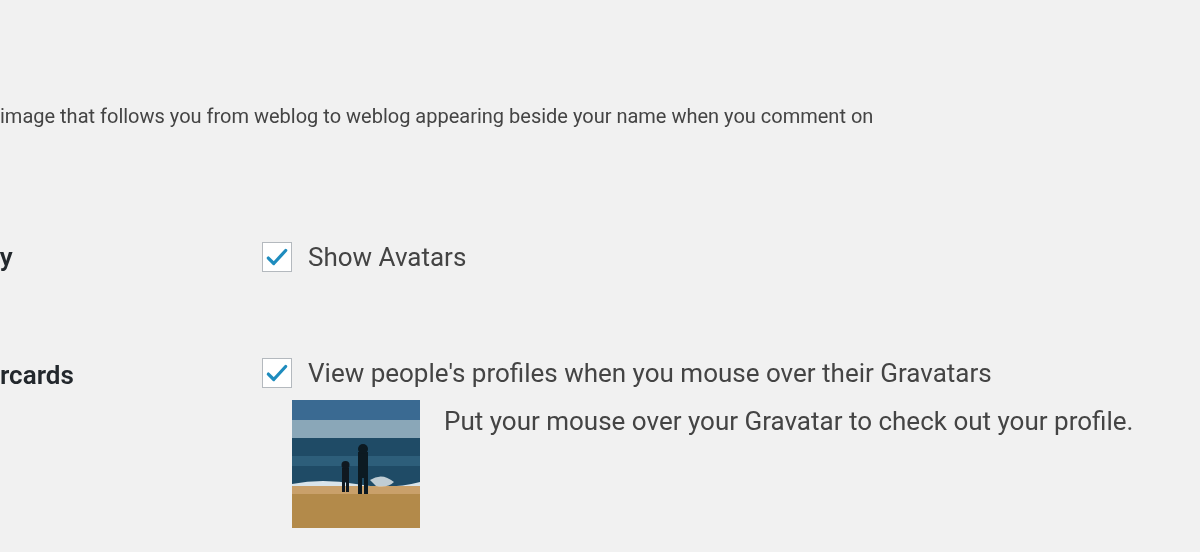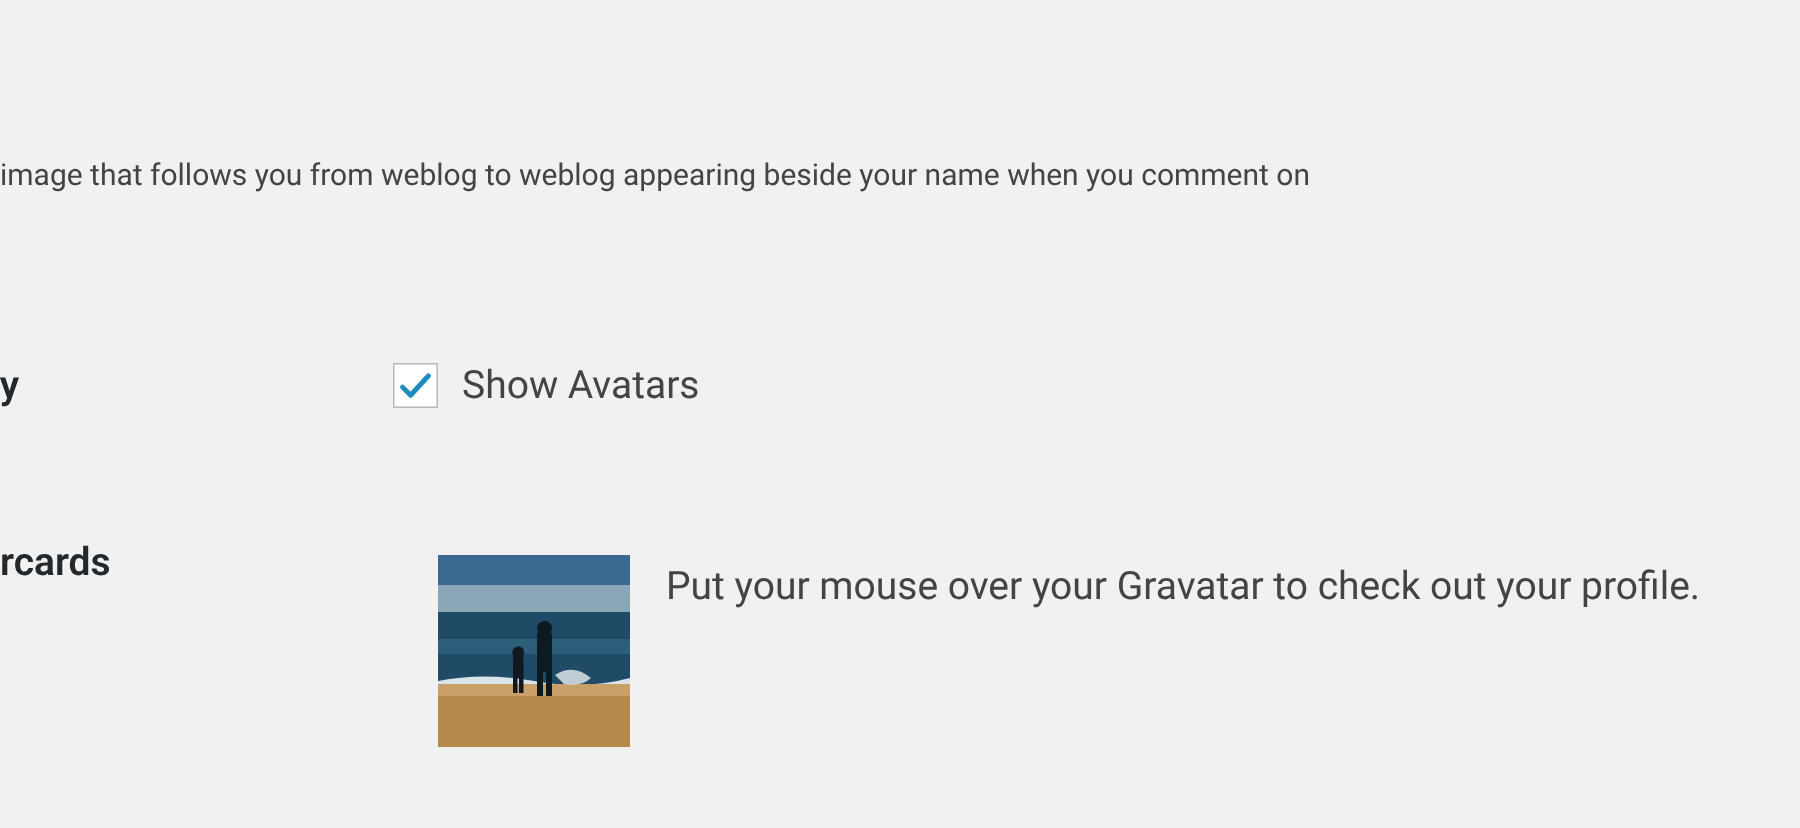--- a/index.html
+++ b/index.html
@@ -103,20 +103,28 @@
       <svg viewBox="0 0 24 24">
           <polyline points="4 13 9 18 20 6"></polyline>
         </svg>
     </span>
     <span class="check-label">Show Avatars</span>
   </label>
 </div>
 
 <div class="label-col row2-label">ercards</div>
 <div class="content-col row2-content">
+  <label class="checkbox-line">
+    <span class="wp-checkbox">
+      <svg viewBox="0 0 24 24">
+          <polyline points="4 13 9 18 20 6"></polyline>
+        </svg>
+    </span>
+    <span class="check-label">View people's profiles when you mouse over their Gravatars</span>
+  </label>
   <div class="hover-below">
     <span class="gravatar-img">
       <svg width="128" height="128" viewBox="0 0 128 128">
 
         <rect x="0" y="0" width="128" height="38" fill="#3a6a92"></rect>
         <rect x="0" y="20" width="128" height="22" fill="#8aa7b8"></rect>
         <rect x="0" y="38" width="128" height="50" fill="#1f4b66"></rect>
         <rect x="0" y="56" width="128" height="10" fill="#2d5e7a"></rect>
         <path d="M0 84 Q30 78 64 84 T128 82 L128 88 L0 88 Z" fill="#d9e4ea"></path>
         <rect x="0" y="86" width="128" height="42" fill="#b38a4a"></rect>

